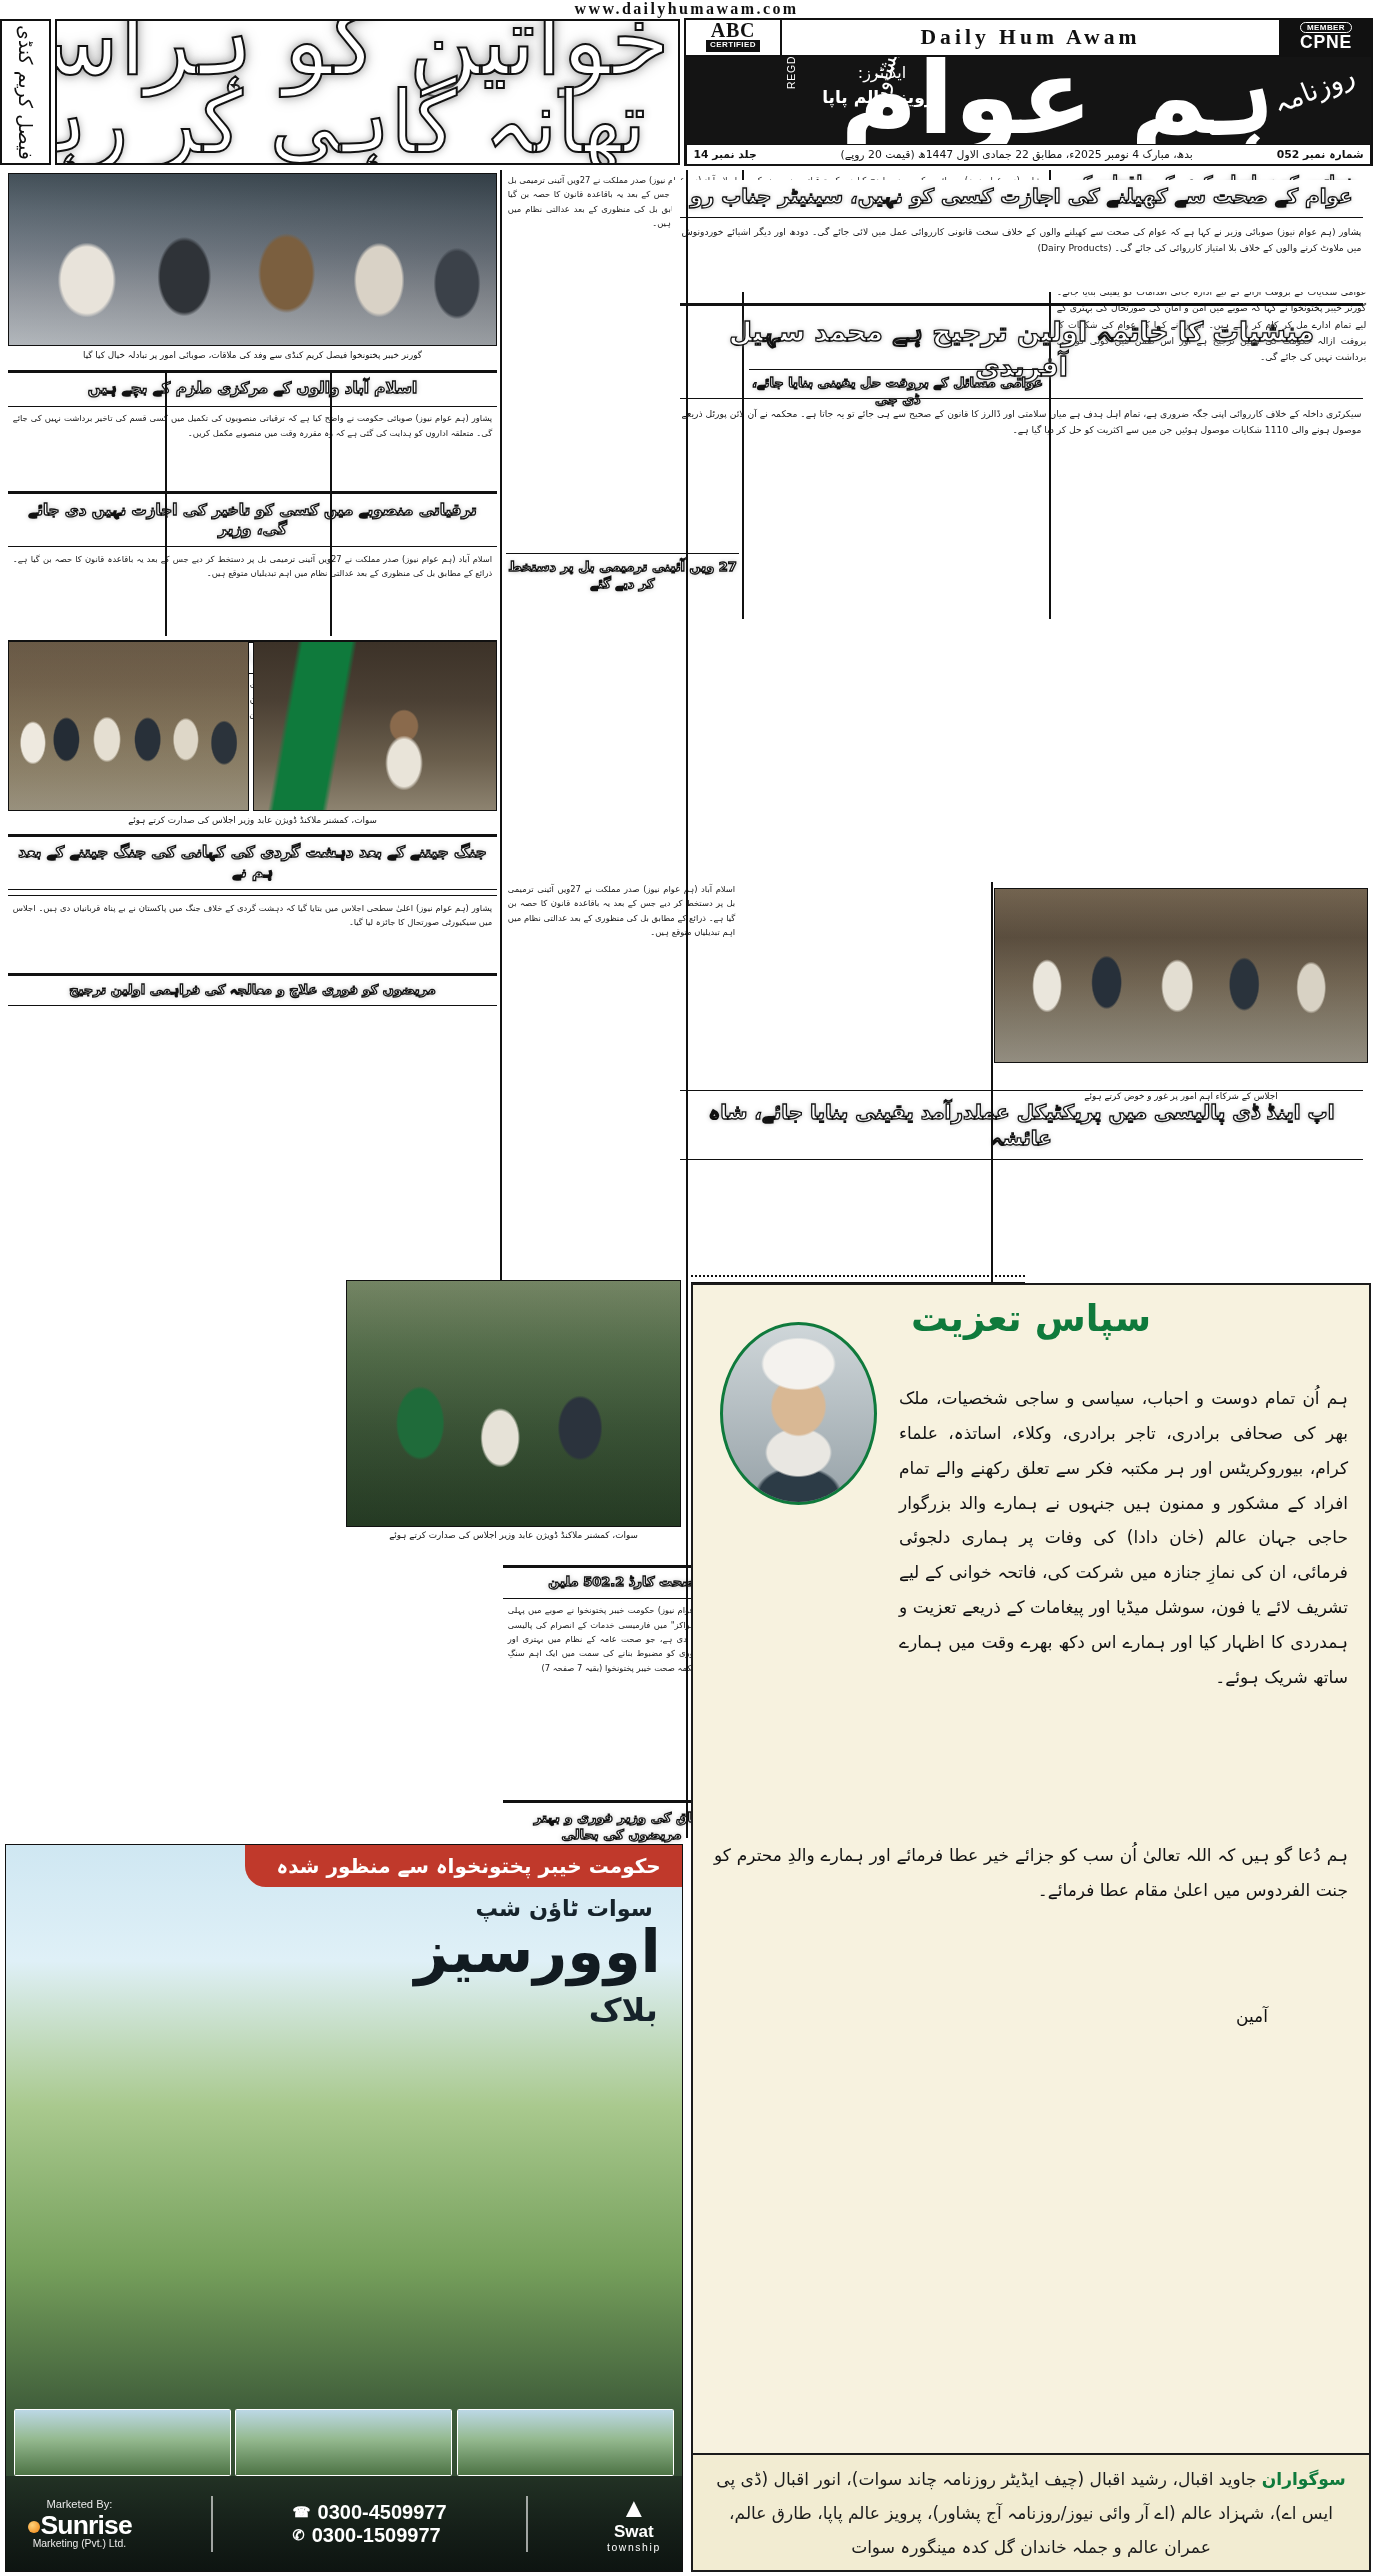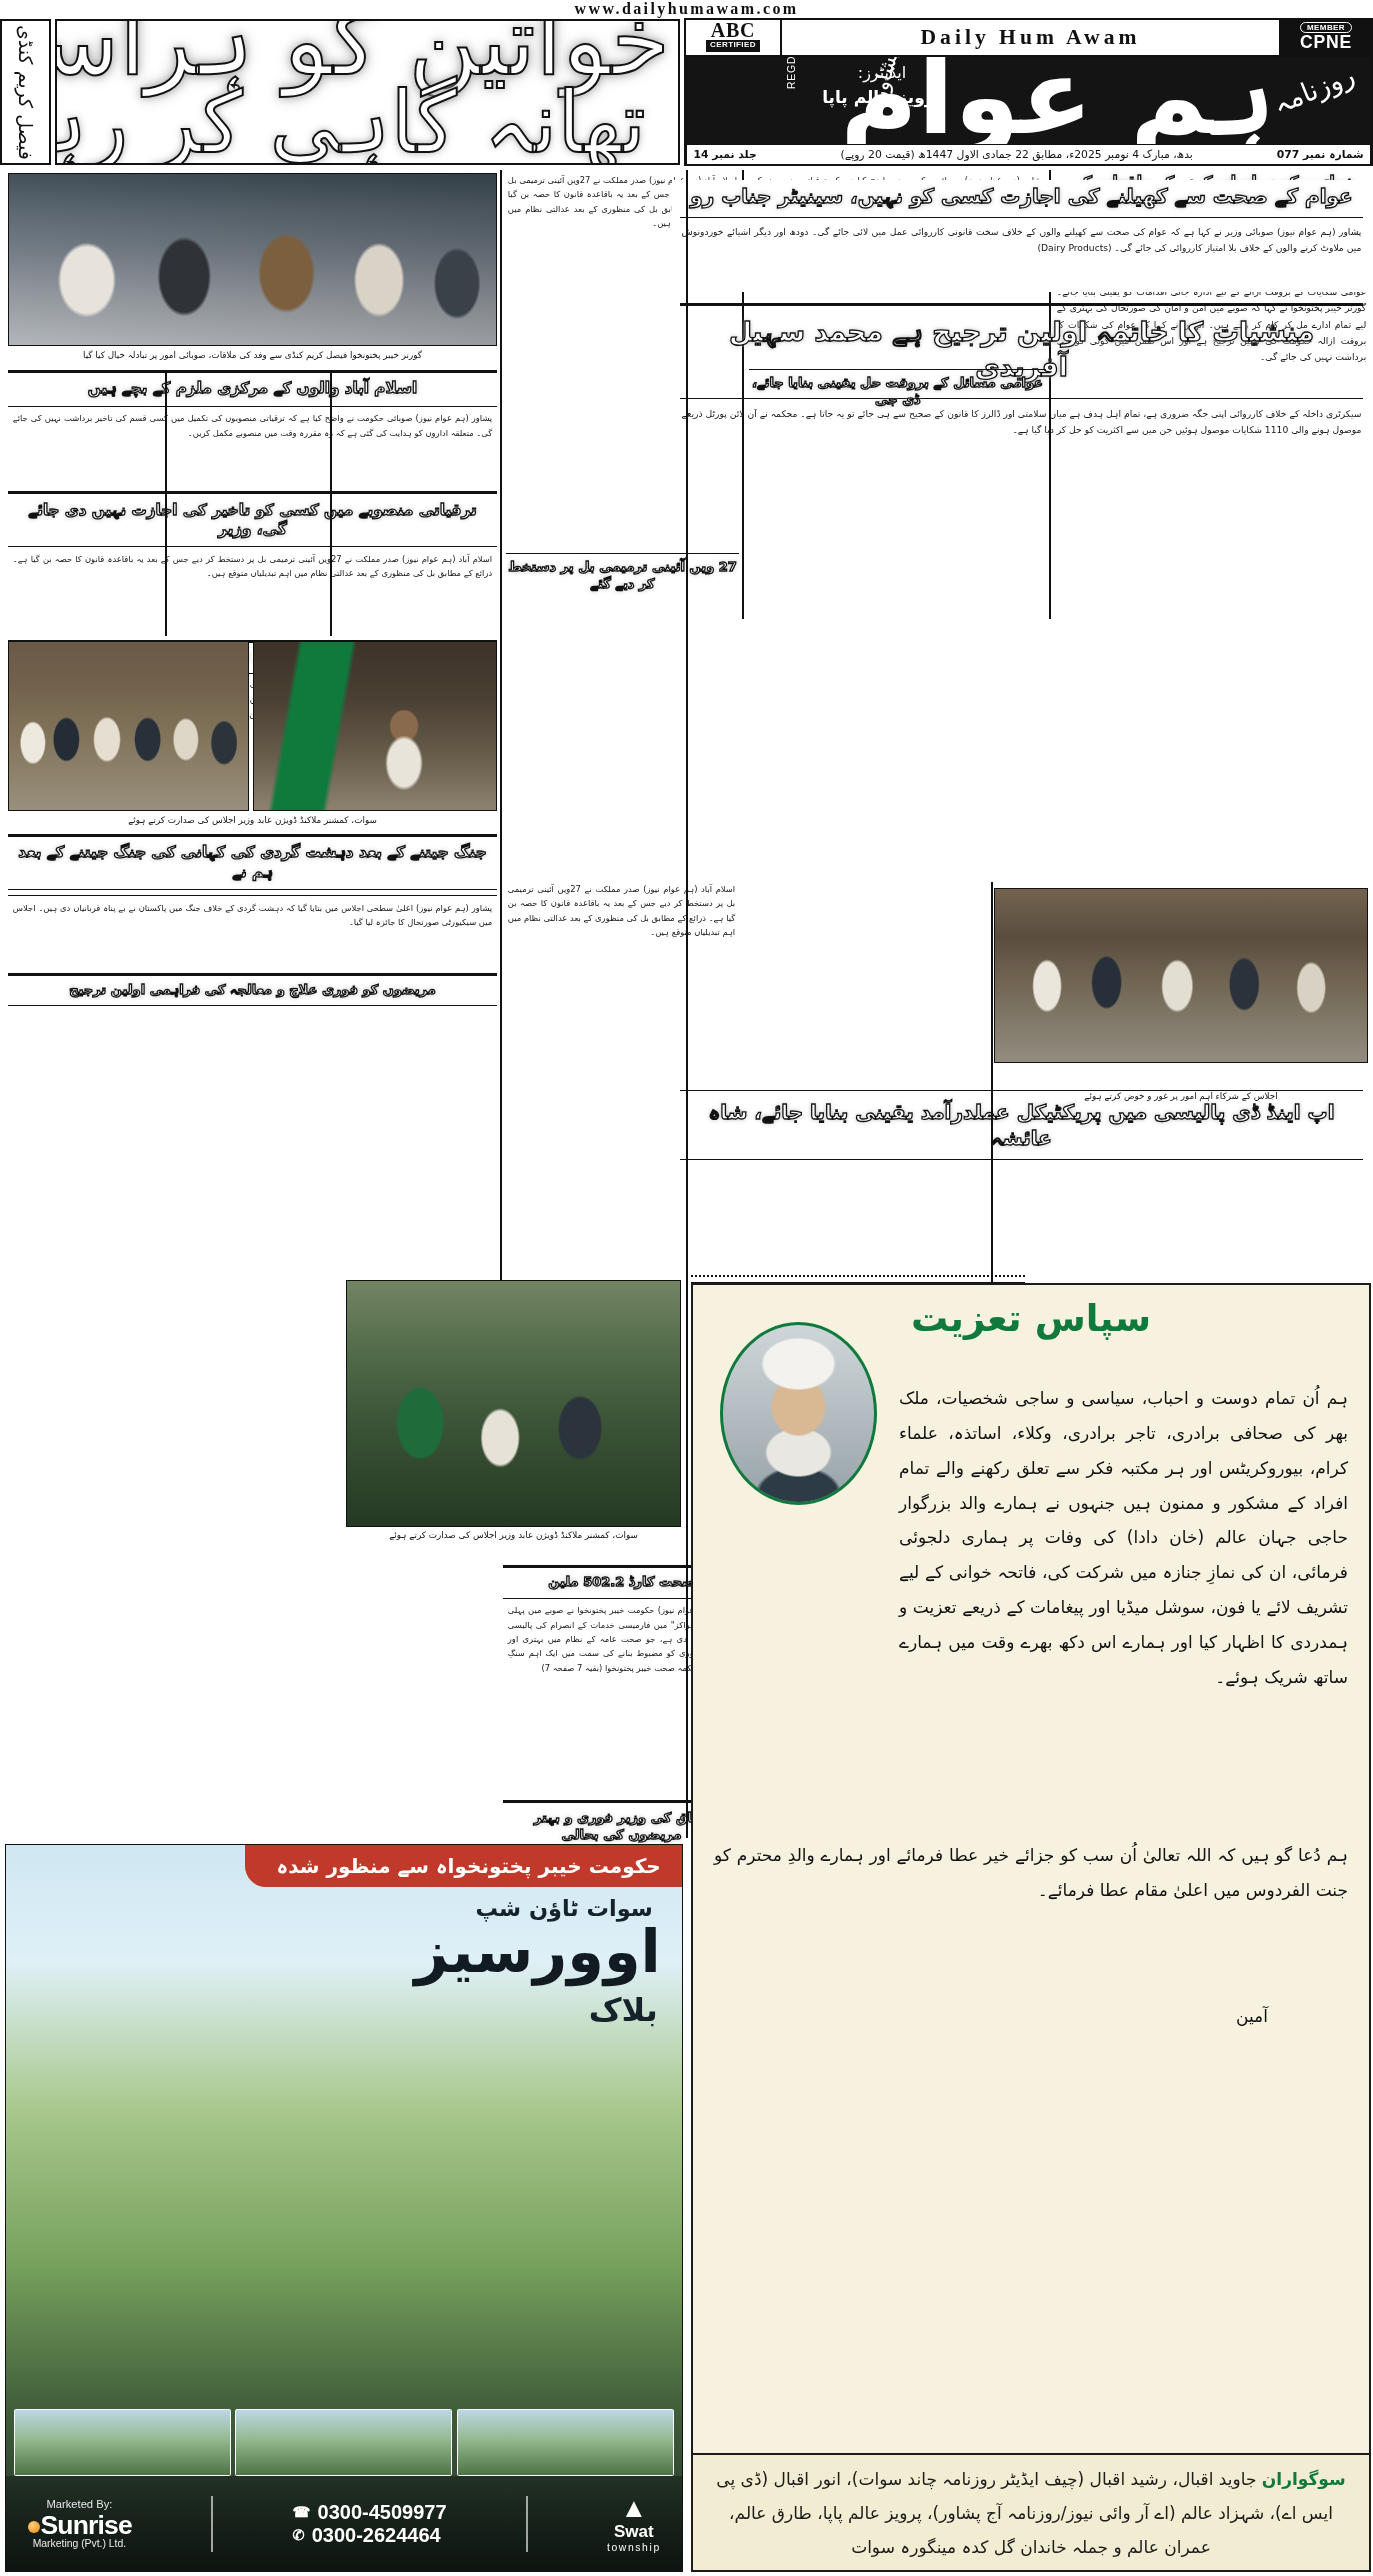--- a/index.html
+++ b/index.html
@@ -373,21 +373,21 @@
       <div class="mh-rozn">روزنامہ</div>
       <div class="mh-pesh">پشاور</div>
       <div class="mh-editors">
         <div class="lbl">ایڈیٹرز:</div>
         <div class="nm">پرویز عالم پاپا</div>
       </div>
       <div class="mh-regd">REGD NO 512</div>
     </div>
 
     <div class="mh-strip">
-      <div class="cell iss">شمارہ نمبر 077</div>
+      <div class="cell iss">شمارہ نمبر 052</div>
       <div class="cell mid">بدھ، مبارک 4 نومبر 2025ء، مطابق 22 جمادی الاول 1447ھ (قیمت 20 روپے)</div>
       <div class="cell vol">جلد نمبر 14</div>
     </div>
   </div>
 
   <div class="topleft-banner">
     <div class="calli">خواتین کو ہراساں کرنے کے واقعات</div>
     <div class="calli2">تھانہ گاہی کر رہی ہے</div>
   </div>
   <div class="flagstrip">
@@ -552,21 +552,21 @@
 
       <div class="divider-v"></div>
 
       <div class="phones">
         <div class="row">
           <span class="ic">☎</span>
           <span>0300-4509977</span>
         </div>
         <div class="row">
           <span class="ic">✆</span>
-          <span>0300-2624464</span>
+          <span>0300-1509977</span>
         </div>
       </div>
 
       <div class="divider-v"></div>
 
       <div class="swat-logo">
         <div class="mark">▲</div>
         <div class="nm">Swat</div>
         <div class="tn">township</div>
       </div>

